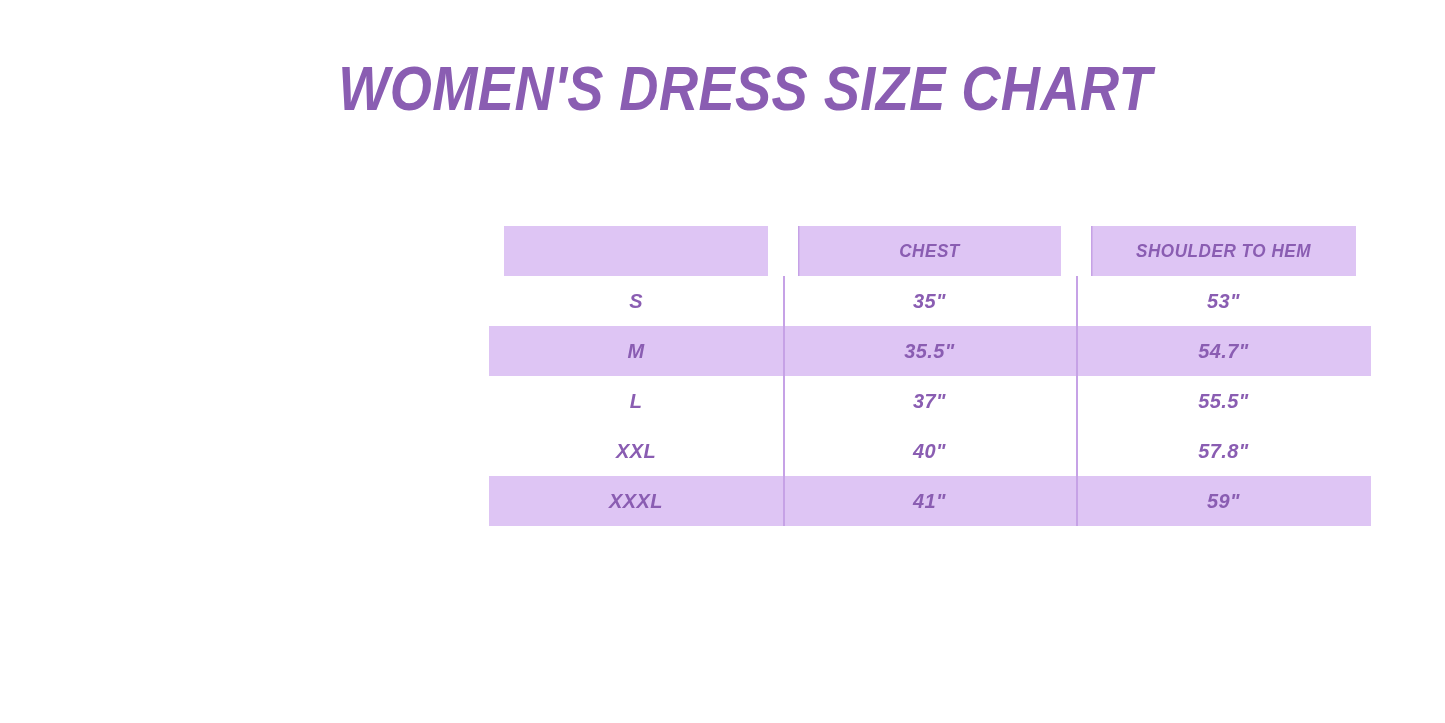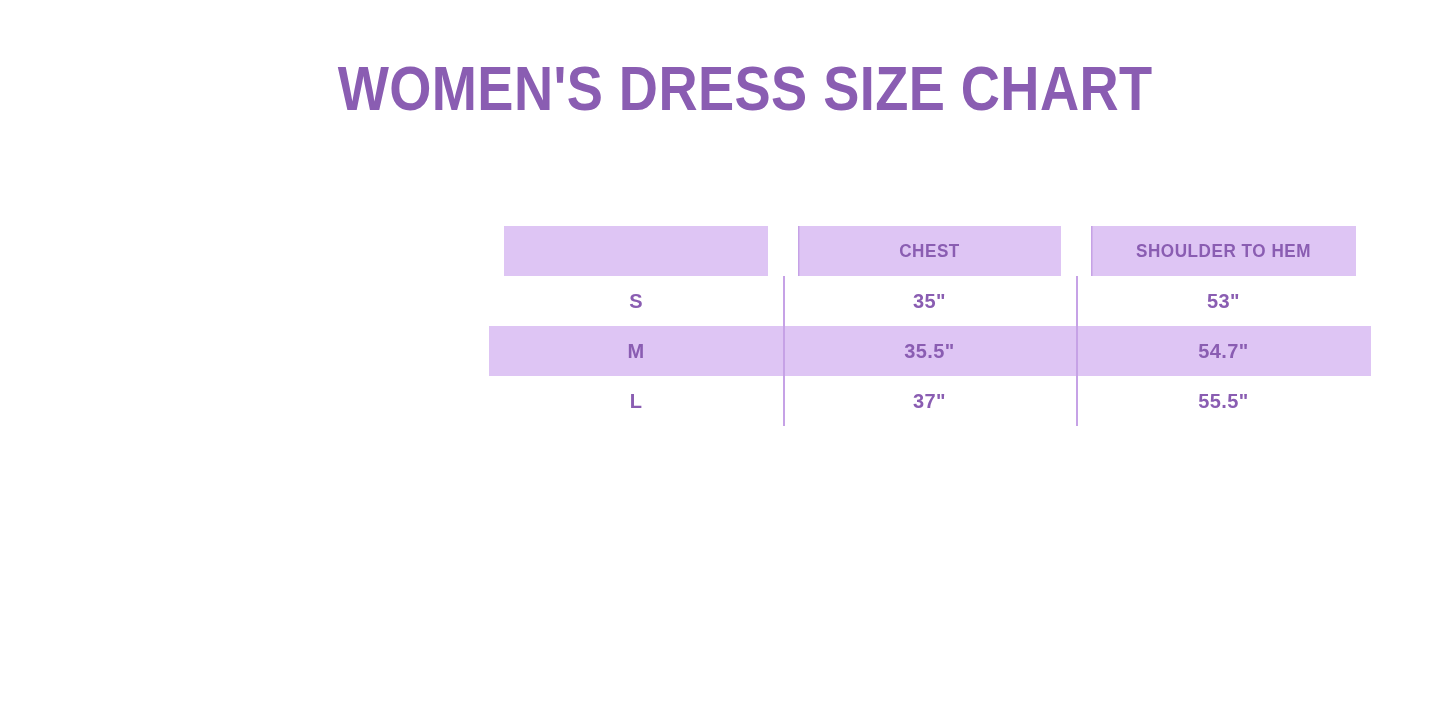--- a/index.html
+++ b/index.html
@@ -12,20 +12,21 @@
     background: #ffffff;
     font-family: "Liberation Sans", sans-serif;
     overflow: hidden;
     position: relative;
   }
 
   .page {
     position: relative;
     width: 1445px;
     height: 553px;
+    font-style: italic;
   }
 
   
   .chart-title {
     position: absolute;
     left: 0;
     top: 52px;
     width: 1445px;
     text-align: center;
     color: #8A5DB2;
@@ -162,19 +163,41 @@
           </td>
           <td class="sep">
             <span class="cell-inner">37"</span>
           </td>
           <td class="sep">
             <span class="cell-inner">55.5"</span>
           </td>
         </tr>
 
 
-
+        <tr class="row-plain">
+          <td>
+            <span class="cell-inner">XXL</span>
+          </td>
+          <td class="sep">
+            <span class="cell-inner">40"</span>
+          </td>
+          <td class="sep">
+            <span class="cell-inner">57.8"</span>
+          </td>
+        </tr>
+
+        <tr class="row-shaded">
+          <td>
+            <span class="cell-inner">XXXL</span>
+          </td>
+          <td class="sep">
+            <span class="cell-inner">41"</span>
+          </td>
+          <td class="sep">
+            <span class="cell-inner">59"</span>
+          </td>
+        </tr>
 
       </tbody>
     </table>
   </div>
 
 </div>
 
 </body></html>

